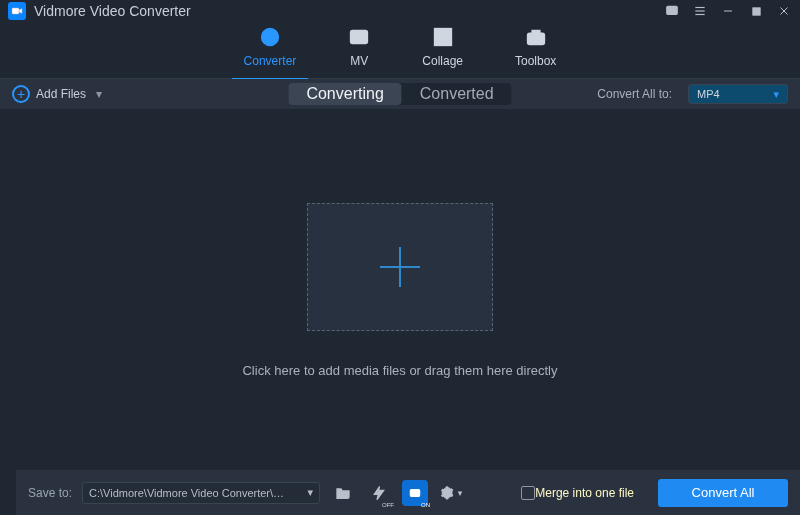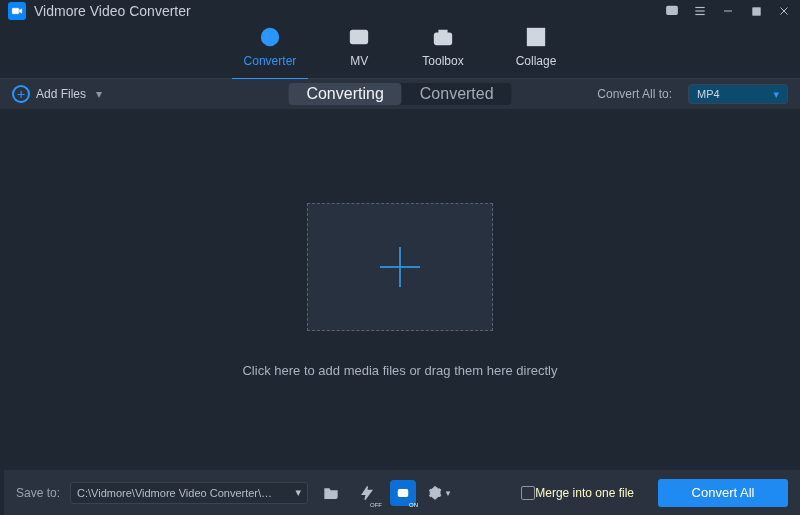--- a/index.html
+++ b/index.html
@@ -160,21 +160,21 @@
   .drop-plus::before, .drop-plus::after {
     content:"";
     position:absolute;
     background: #2f87cc;
   }
   .drop-plus::before { left:50%; top:0; width:2px; height:100%; transform:translateX(-50%);}
   .drop-plus::after  { top:50%; left:0; height:2px; width:100%; transform:translateY(-50%);}
   .drop-text { color: #aab2bd; font-size: 13px; }
   
   .footer {
-    position:absolute; bottom:0; left:4px; right:0;
+    position:absolute; bottom:0; left:16px; right:0;
     height: 45px;
     background: #2a323f;
     display:flex; align-items:center;
     padding: 0 12px;
     gap: 10px;
   }
   .footer .save-to { color:#9aa3ae; }
   .path-select {
     width: 238px; height:22px;
     background:#242c38;
@@ -282,35 +282,35 @@
       <svg viewBox="0 0 24 24" fill="none" stroke-width="2">
           <rect x="3" y="5" width="18" height="14" rx="2"></rect>
           <polyline points="7,9 12,14 17,9"></polyline>
         </svg>
     </span>
     <span>MV</span>
   </div>
   <div class="tab">
     <span class="icon">
       <svg viewBox="0 0 24 24" fill="none" stroke-width="2">
-          <rect x="3" y="8" width="18" height="12" rx="2"></rect>
-          <path d="M8 8 V5 h8 v3"></path>
-        </svg>
-    </span>
-    <span>Toolbox</span>
+          <rect x="3" y="3" width="18" height="18"></rect>
+          <line x1="3" y1="12" x2="21" y2="12"></line>
+          <line x1="12" y1="3" x2="12" y2="21"></line>
+        </svg>
+    </span>
+    <span>Collage</span>
   </div>
   <div class="tab">
     <span class="icon">
       <svg viewBox="0 0 24 24" fill="none" stroke-width="2">
-          <rect x="3" y="3" width="18" height="18"></rect>
-          <line x1="3" y1="12" x2="21" y2="12"></line>
-          <line x1="12" y1="3" x2="12" y2="21"></line>
-        </svg>
-    </span>
-    <span>Collage</span>
+          <rect x="3" y="8" width="18" height="12" rx="2"></rect>
+          <path d="M8 8 V5 h8 v3"></path>
+        </svg>
+    </span>
+    <span>Toolbox</span>
   </div>
 </div>
 <div class="divider"></div>
 
 <div class="subbar">
   <div class="add-files">
     <span class="plus">+</span>
     <span class="txt">Add Files</span>
     <span class="chev">▾</span>
   </div>

